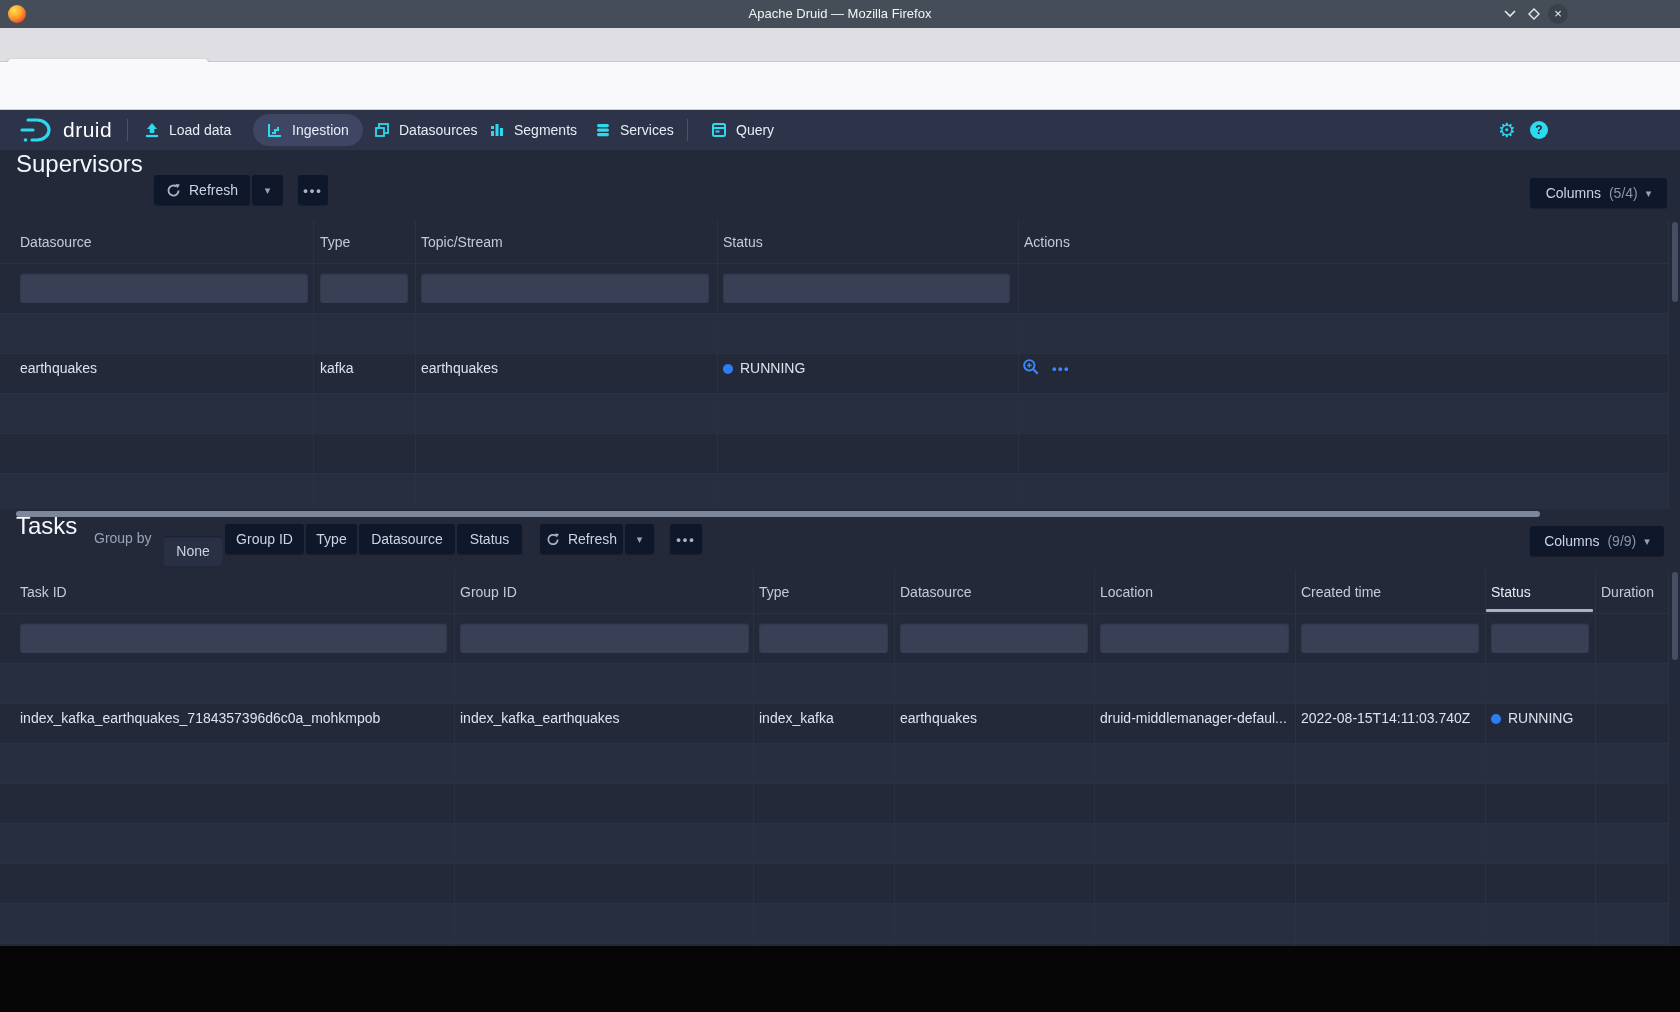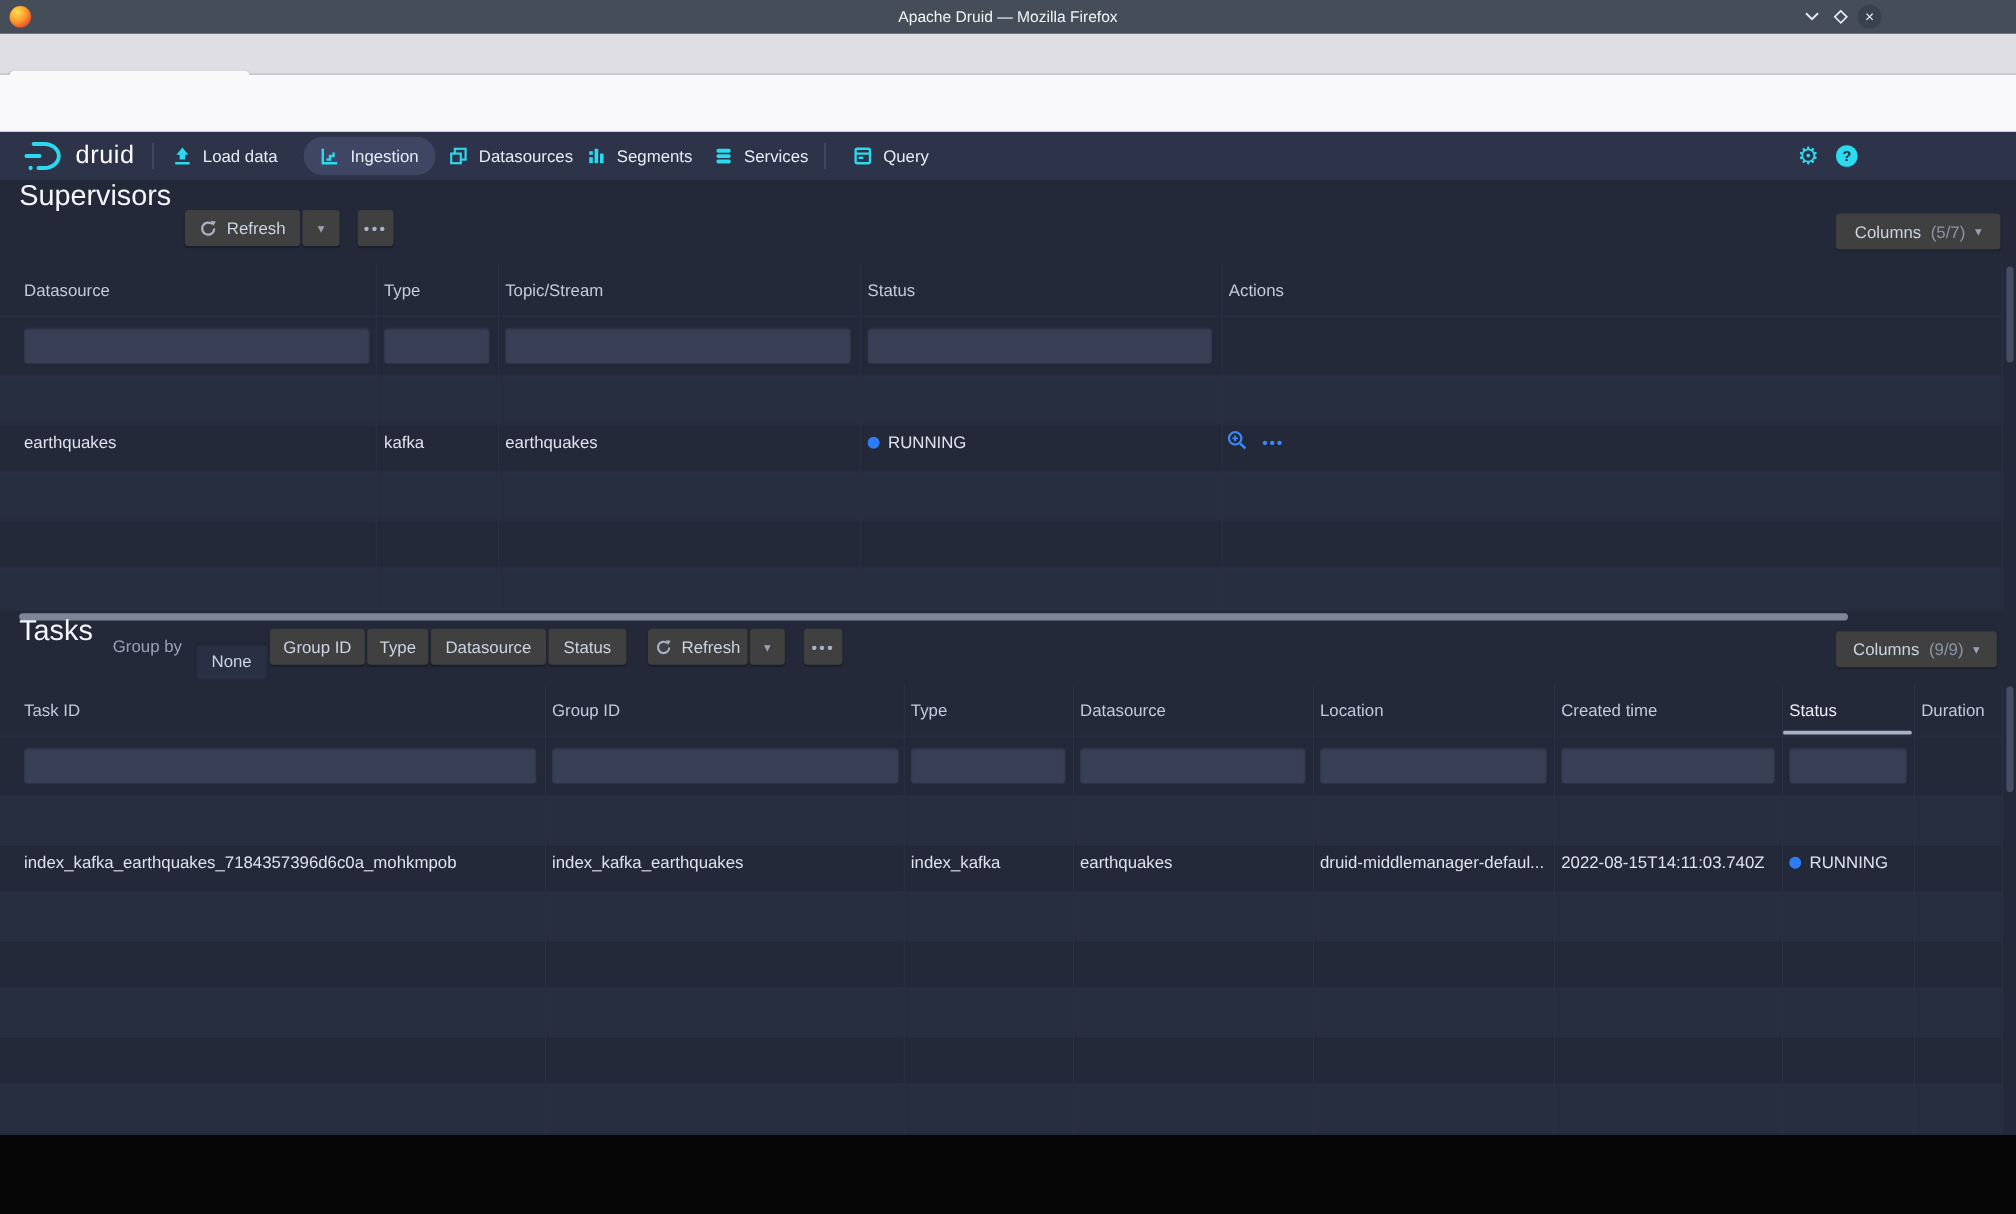--- a/index.html
+++ b/index.html
@@ -29,21 +29,21 @@
   
   #druidnav{left:0;top:110px;width:1680px;height:40px;background:#2d3348;}
   .navitem{position:absolute;top:0;height:40px;display:flex;align-items:center;gap:9px;
            color:#e8edf7;font-size:14px;}
   .navdiv{position:absolute;top:9px;width:1px;height:22px;background:#49536f;}
   #nav-ingestion{background:#3e4663;border-radius:17px;padding:0 14px;height:32px;top:4px;}
   #brand-text{color:#ffffff;font-size:21px;letter-spacing:.5px;}
   
   #content{left:0;top:150px;width:1680px;height:796px;background:#232938;}
   .section-title{position:absolute;font-size:24px;font-weight:500;color:#f4f7fd;}
-  .btn{position:absolute;background:#404040;border:none;border-radius:3px;color:#ccd3e3;
+  .btn{position:absolute;background:#0f172a;border:none;border-radius:3px;color:#ccd3e3;
        font-size:14px;display:flex;align-items:center;justify-content:center;gap:8px;
        box-shadow:0 1px 1px rgba(0,0,0,.25);}
   .btn.active{background:#293044;box-shadow:inset 0 1px 2px rgba(0,0,0,.35);}
   .dim{color:#8b94a9;}
   .caret{color:#9aa3b6;font-size:11px;}
   .more-dots{color:#a9b2c6;font-weight:bold;letter-spacing:2px;font-size:13px;}
   .hdr{position:absolute;font-size:14px;color:#c3cadb;white-space:nowrap;}
   .cell{position:absolute;font-size:14px;color:#dde2ed;white-space:nowrap;margin-top:35px;}
   .finput{position:absolute;height:30px;background:#394056;border:none;border-radius:3px;
           box-shadow:inset 0 1px 2px rgba(0,0,0,.35);color:#dde2ed;padding:0 8px;font-size:13px;box-sizing:border-box;}
@@ -252,21 +252,21 @@
     <span>Refresh</span>
   </button>
   <button class="btn" style="left:252px;top:25px;width:31px;height:30px;">
     <span class="caret">▾</span>
   </button>
   <button class="btn" style="left:298px;top:25px;width:30px;height:30px;">
     <span class="more-dots">•••</span>
   </button>
   <button class="btn" style="left:1530px;top:28px;width:137px;height:30px;">
     <span>Columns</span>
-    <span class="dim">(5/7)</span>
+    <span class="dim">(5/4)</span>
     <span class="caret">▾</span>
   </button>
 
   <div class="abs" style="left:0;top:70px;width:1680px;height:440px;">
 
     <div class="stripe" style="top:93px;height:40px;"></div>
     <div class="stripe" style="top:173px;height:40px;"></div>
     <div class="stripe" style="top:253px;height:36px;"></div>
 
     <div class="col-div" style="left:313px;top:0;height:289px;"></div>

